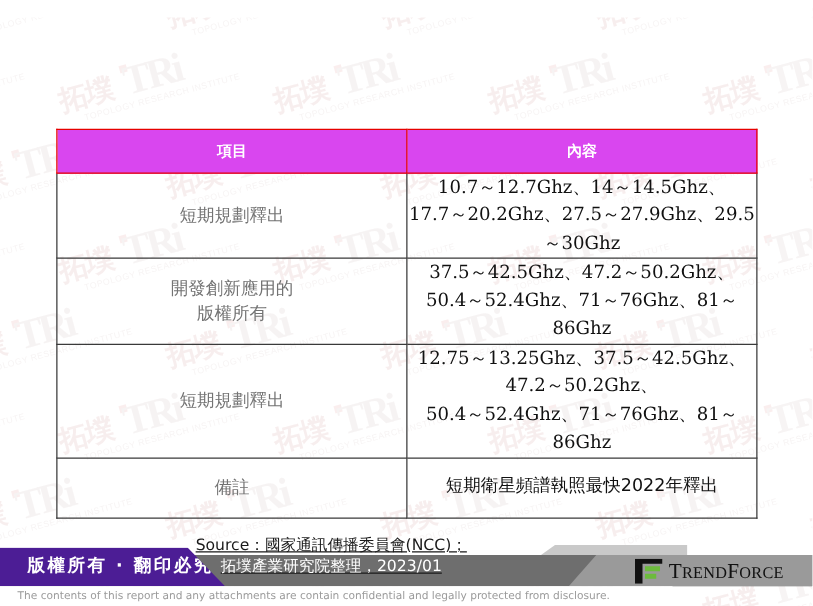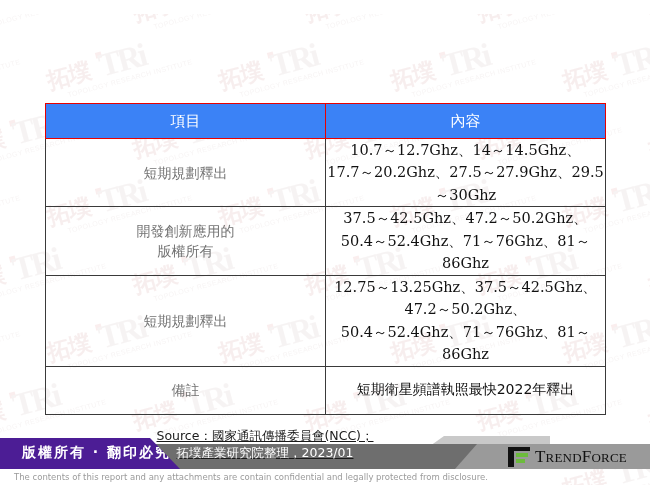--- a/index.html
+++ b/index.html
@@ -28,22 +28,22 @@
 
   
   .title{position:absolute;left:0;top:20px;width:650px;text-align:center;z-index:3;
     font-family:"DejaVu Serif","Liberation Serif",serif;
     font-size:26px;font-weight:bold;color:#cc0000;letter-spacing:1px;}
 
   
   .tbl{position:absolute;left:45px;top:103px;width:561px;z-index:3;
     border-collapse:collapse;background:transparent;table-layout:fixed;}
   .tbl td,.tbl th{border:1px solid #3a3a3a;padding:0;vertical-align:middle;}
-  .tbl thead th{background:#3b82f6;border-color:#e60000;color:#fff;height:34px;
-    font-size:15px;font-weight:normal;
+  .tbl thead th{background:#d946ef;border-color:#e60000;color:#fff;height:34px;
+    font-size:12px;font-weight:bold;
     font-family:"DejaVu Sans","Liberation Sans",sans-serif;}
   .tbl thead th.h2{border-left:1px solid #f9a8d4;}
   .c-item{width:160px;text-align:center;font-size:14px;color:#737373;line-height:1.45;
     font-family:"DejaVu Sans","Liberation Sans",sans-serif;}
   .c-body{text-align:center;font-size:14.5px;color:#111;line-height:1.55;
     font-family:"DejaVu Serif","Liberation Serif",serif;padding:4px 6px;}
   .c-body.cjk{font-family:"DejaVu Sans","Liberation Sans",sans-serif;font-size:14px;}
   .r1{height:68px;} .r2{height:60px;} .r3{height:60px;} .r4{height:48px;margin-top:41px;}
 
   

